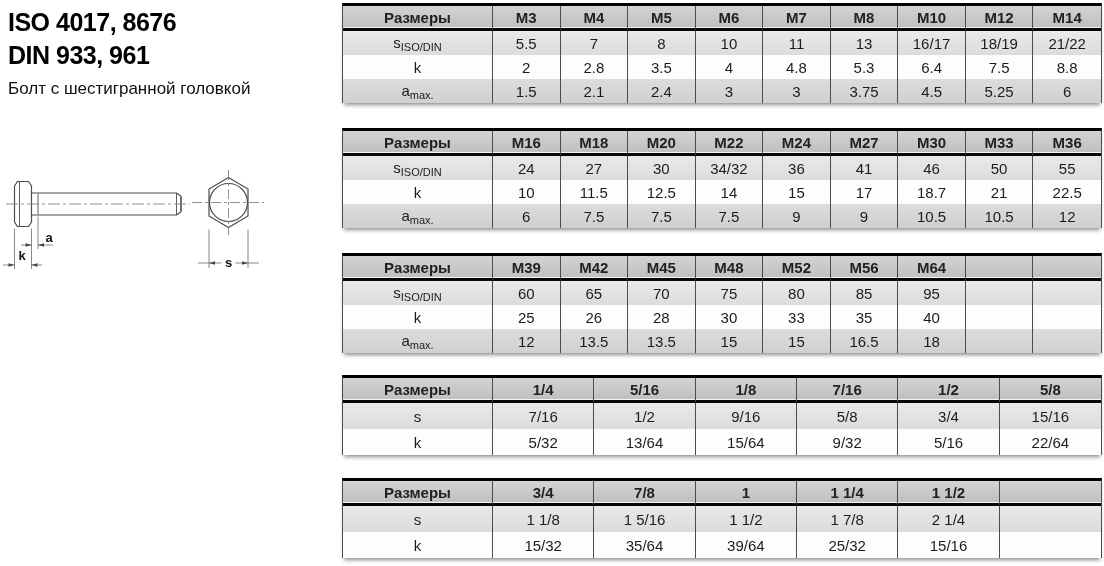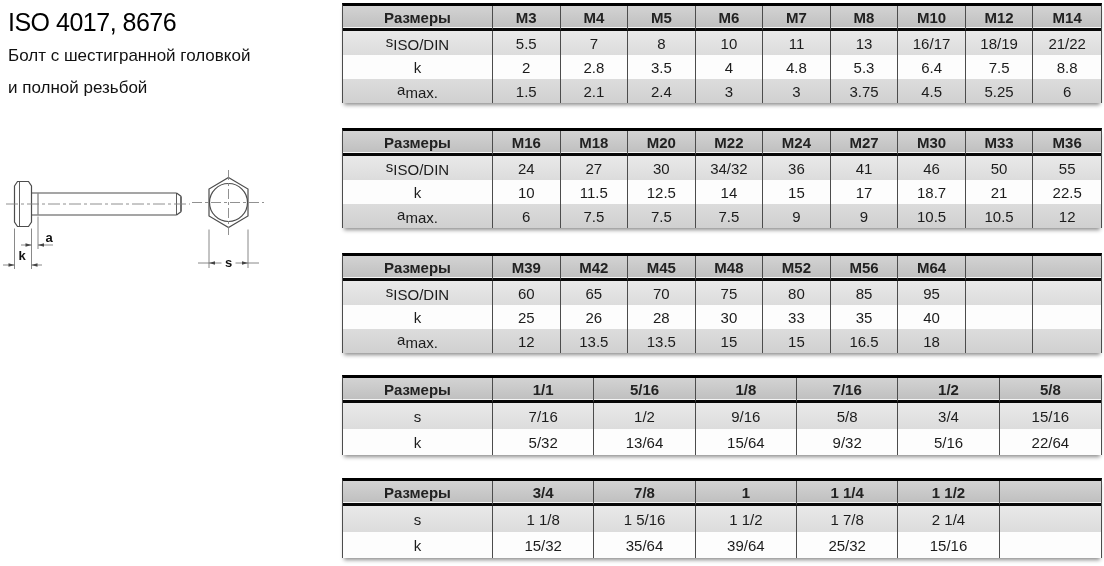--- a/index.html
+++ b/index.html
@@ -1,21 +1,21 @@
 <!DOCTYPE html>
 <html><head>
 <meta charset="utf-8">
 <style>
   html,body{margin:0;padding:0;background:#fff;}
   body{width:1104px;height:566px;font-family:"Liberation Sans",sans-serif;-webkit-font-smoothing:antialiased;}
   .page{position:relative;width:1104px;height:566px;background:#fff;overflow:hidden;}
 
   
   .left-panel{position:absolute;left:8px;top:6px;width:332px;}
-  .title-bold{font-size:25px;font-weight:normal;color:#000;line-height:33px;letter-spacing:-0.5px;}
+  .title-bold{font-size:25px;font-weight:bold;color:#000;line-height:33px;letter-spacing:-0.5px;}
   .subtitle{font-size:17px;color:#111;line-height:30px;margin-top:2px;}
   .subtitle:first-of-type{margin-top:6px;}
   .drawing-svg{position:absolute;left:0;top:0;width:300px;height:330px;pointer-events:none;}
   .dim-label{font:bold 13px "Liberation Sans",sans-serif;fill:#111;}
 
   
   .tables{position:absolute;left:342px;top:3px;width:760px;border-radius:13px;}
   table.dim{border-collapse:separate;border-spacing:0;table-layout:fixed;width:760px;
     border-top:3px solid #000;border-left:1px solid #4c4c4c;border-right:1px solid #4c4c4c;
     box-shadow:0 4px 4px -2px rgba(0,0,0,0.45);}
@@ -27,31 +27,31 @@
     font-size:15px;color:#1c1c1c;border-right:1px solid #4c4c4c;overflow:hidden;white-space:nowrap;}
   table.dim th:last-child,table.dim td:last-child{border-right:none;}
   table.dim thead th{height:22px;font-weight:bold;color:#222;
     background:linear-gradient(#d3d3d3,#bfbfbf);
     border-bottom:3px solid #060606;box-shadow:inset 0 -1px 0 #f4f4f4;}
   table.dim tbody td{height:24px;}
   table.dim.imp tbody td{height:26px;}
   table.dim tbody tr.row-0 td{background:linear-gradient(#e9e9e9,#dcdcdc);}
   table.dim tbody tr.row-1 td{background:#fdfdfd;}
   table.dim tbody tr.row-2 td{background:linear-gradient(#dcdcdc,#d0d0d0);}
-  table.dim td.rowlabel sub{font-size:15px;letter-spacing:0;vertical-align:-3px;}
+  table.dim td.rowlabel sub{font-size:11px;letter-spacing:0;vertical-align:-3px;}
 </style>
 </head>
 <body>
 
 <div class="page">
 
   <div class="left-panel">
     <div class="title-bold">ISO 4017, 8676</div>
+    <div class="title-bold">DIN 933, 961</div>
     <div class="subtitle">Болт с шестигранной головкой</div>
-    <div class="subtitle">и полной резьбой</div>
   </div>
 
   <svg class="drawing-svg" viewBox="0 0 300 330">
 
     <g fill="none" stroke="#4c4c4c" stroke-width="1.2">
 
       <path d="M14.5 186 L17.5 181.5 L28.5 181.5 L31.5 186 L31.5 222 L28.5 226.5 L17.5 226.5 L14.5 222 Z"></path>
       <line x1="19.5" y1="182" x2="19.5" y2="226" stroke-width="0.9"></line>
 
       <line x1="31.5" y1="193" x2="176.5" y2="193"></line>
@@ -305,21 +305,21 @@
           <col>
           <col>
           <col>
           <col>
           <col>
           <col>
         </colgroup>
         <thead>
           <tr>
             <th>Размеры</th>
-            <th>1/1</th>
+            <th>1/4</th>
             <th>5/16</th>
             <th>1/8</th>
             <th>7/16</th>
             <th>1/2</th>
             <th>5/8</th>
           </tr>
         </thead>
         <tbody>
           <tr class="row-0">
             <td class="rowlabel"><span>s</span></td>

